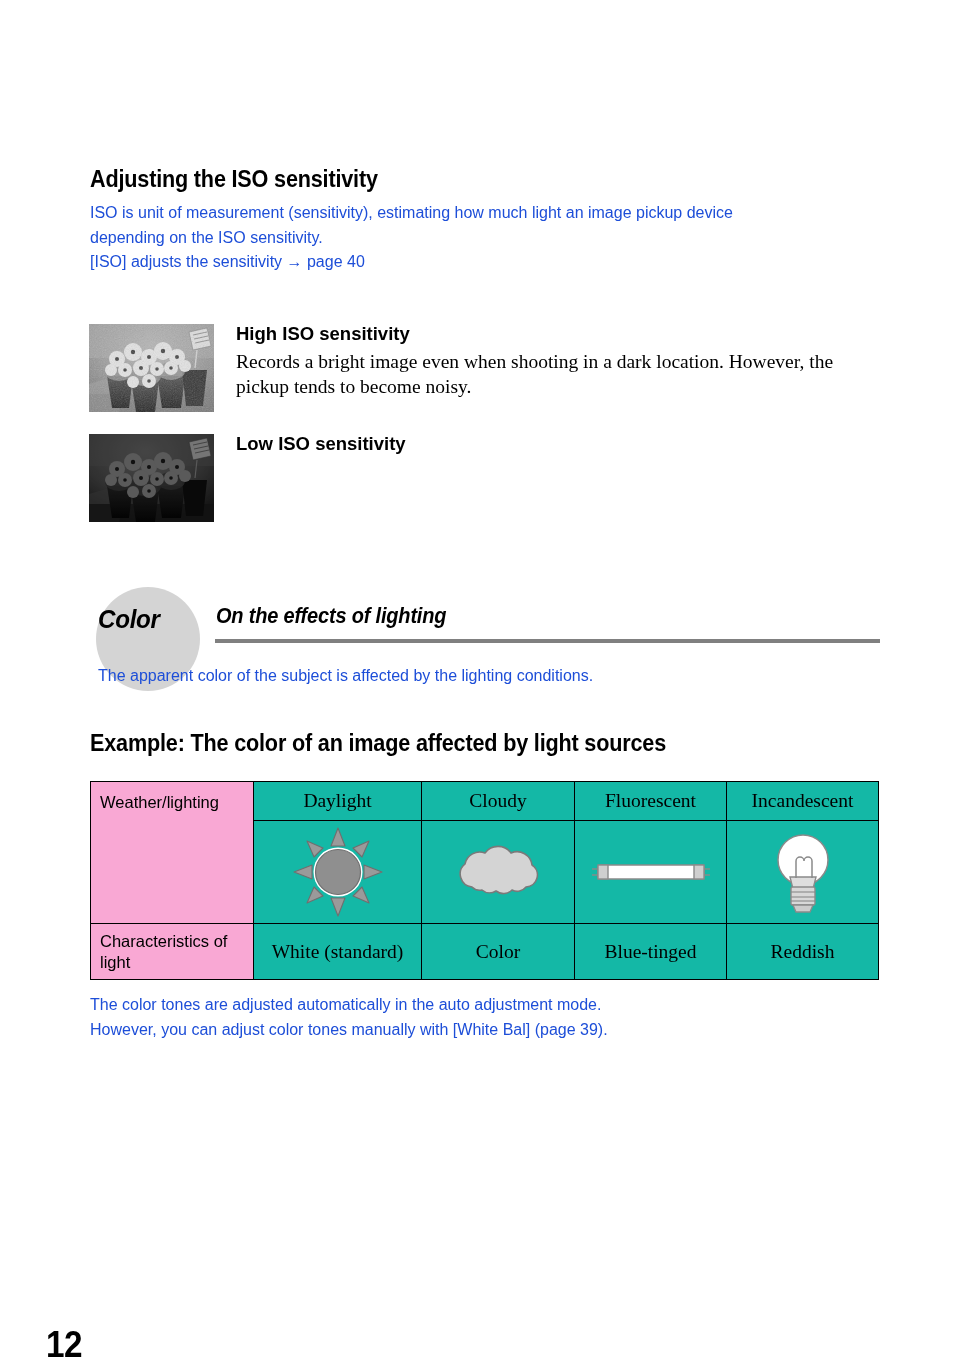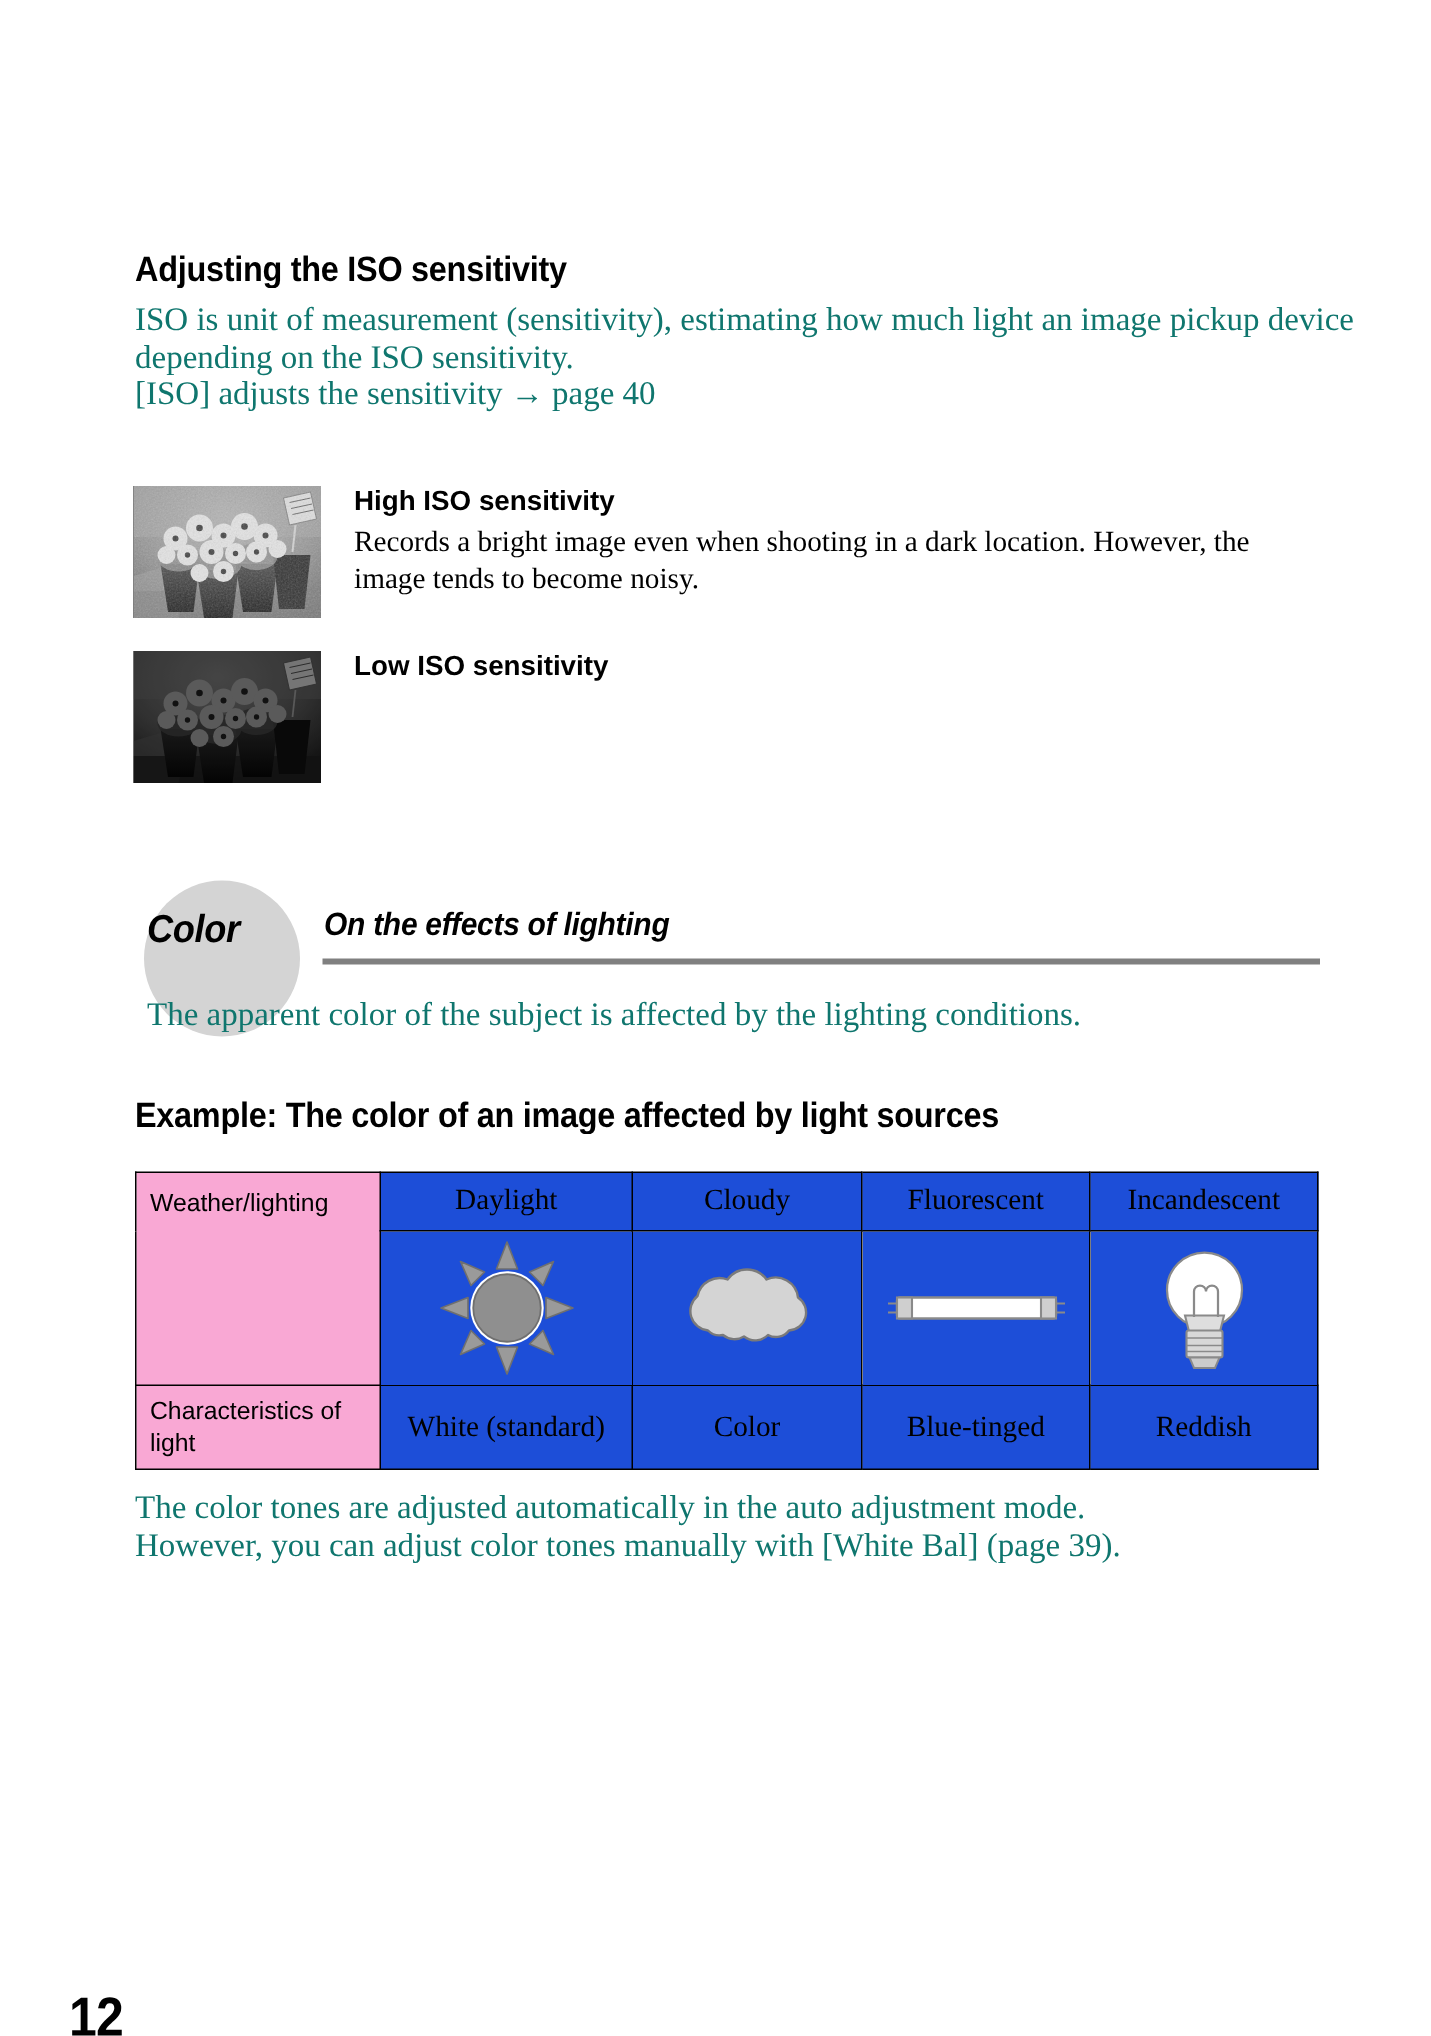--- a/index.html
+++ b/index.html
@@ -32,24 +32,24 @@
     transform-origin: left center;
     white-space: nowrap;
     color: #000;
   }
   #iso-heading { left: 90px; top: 130px; }
   #example-heading { left: 90px; top: 694px; }
 
   
   .body-text {
     position: absolute;
-    font-family: Liberation Serif, serif;
-    font-size: 22px;
+    font-family: Liberation Sans, sans-serif;
+    font-size: 16px;
     line-height: 24.6px;
-    color: #0f766e;
+    color: #1d4ed8;
   }
   #iso-intro { left: 90px; top: 165px; width: 790px; }
   #color-intro { left: 98px; top: 628px; width: 790px; }
   #color-outro { left: 90px; top: 957px; width: 790px; }
   .body-text .ln { display: block; white-space: nowrap; }
 
   
   .iso-block { position: absolute; }
   #iso-block-high { left: 89px; top: 286px; }
   #iso-block-low  { left: 89px; top: 396px; }
@@ -141,21 +141,21 @@
     border-collapse: collapse;
     table-layout: fixed;
   }
   #light-table td {
     border: 1.6px solid #000;
     padding: 0;
     text-align: center;
     vertical-align: middle;
     font-family: "Liberation Serif", serif;
     font-size: 19.5px;
-    background: #1d4ed8;
+    background: #14b8a6;
   }
   #light-table td.gray {
     background: #f9a8d4;
     text-align: left;
     vertical-align: top;
     font-family: "Liberation Sans", sans-serif;
     font-size: 16.5px;
     line-height: 21px;
     padding: 10px 0 0 9px;
   }
@@ -283,21 +283,21 @@
         </g>
         <line x1="108" y1="26" x2="106" y2="44" stroke="#cfcfcf" stroke-width="1.4"></line>
         <rect x="0" y="0" width="125" height="88" filter="url(#hiNoise)" fill="none"></rect>
         <rect x="0" y="0" width="125" height="88" fill="#ffffff" opacity="0.05"></rect>
       </svg>
     </div>
     <div class="iso-text">
       <div class="iso-title">High ISO sensitivity</div>
       <div class="iso-desc">
         <span class="ln">Records a bright image even when shooting in a dark location. However, the</span>
-        <span class="ln">image tends to become noisy.</span>
+        <span class="ln">pickup tends to become noisy.</span>
       </div>
     </div>
   </div>
 
   <div class="iso-block" id="iso-block-low">
     <div class="thumb">
       <svg class="photo" viewBox="0 0 125 88" preserveAspectRatio="none">
         <defs>
           <radialGradient id="loBg" cx="45%" cy="20%" r="85%">
             <stop offset="0%" stop-color="#5e5e5e"></stop>

